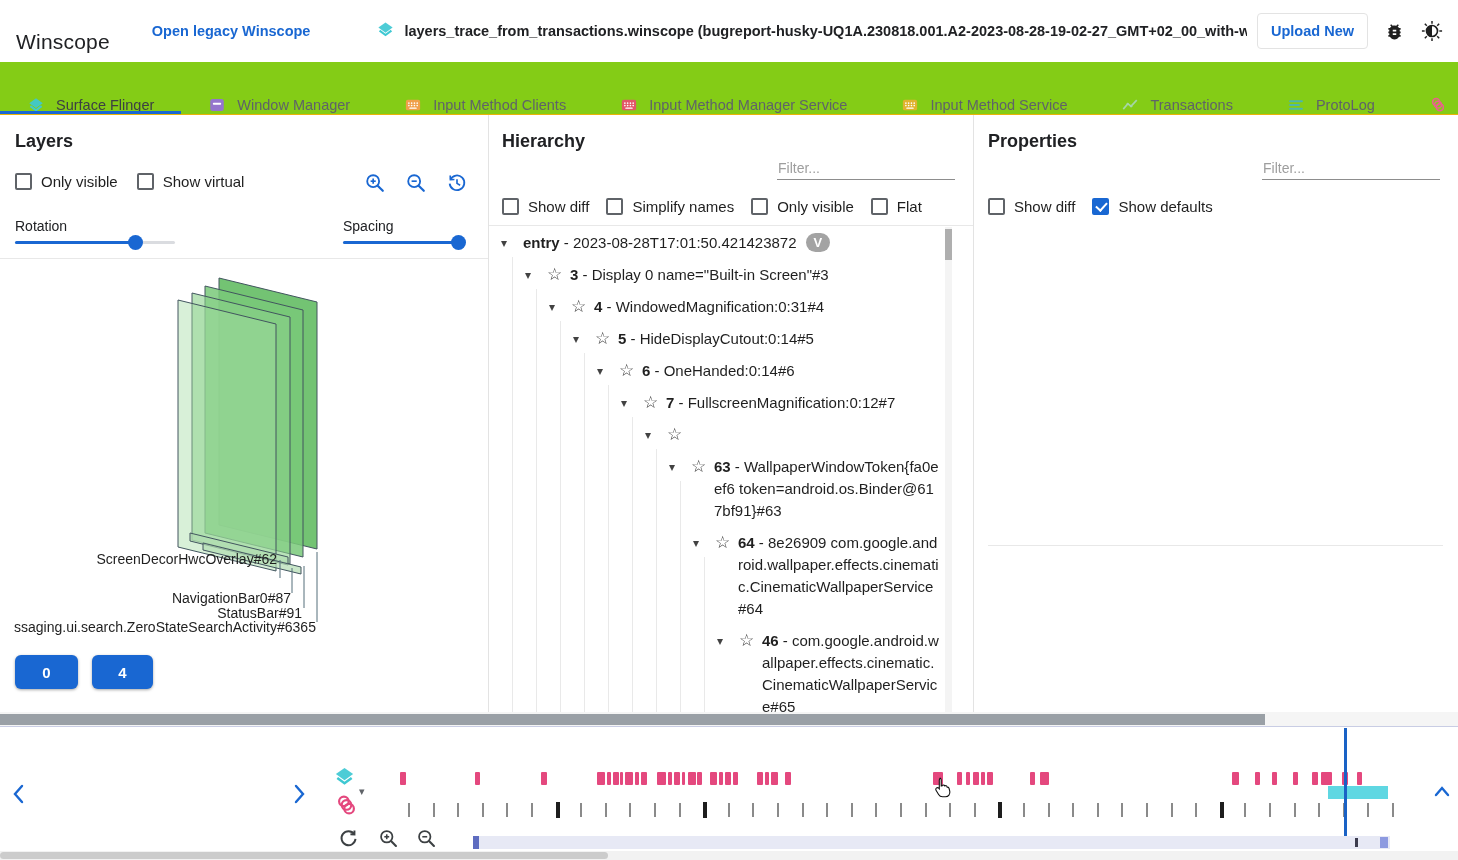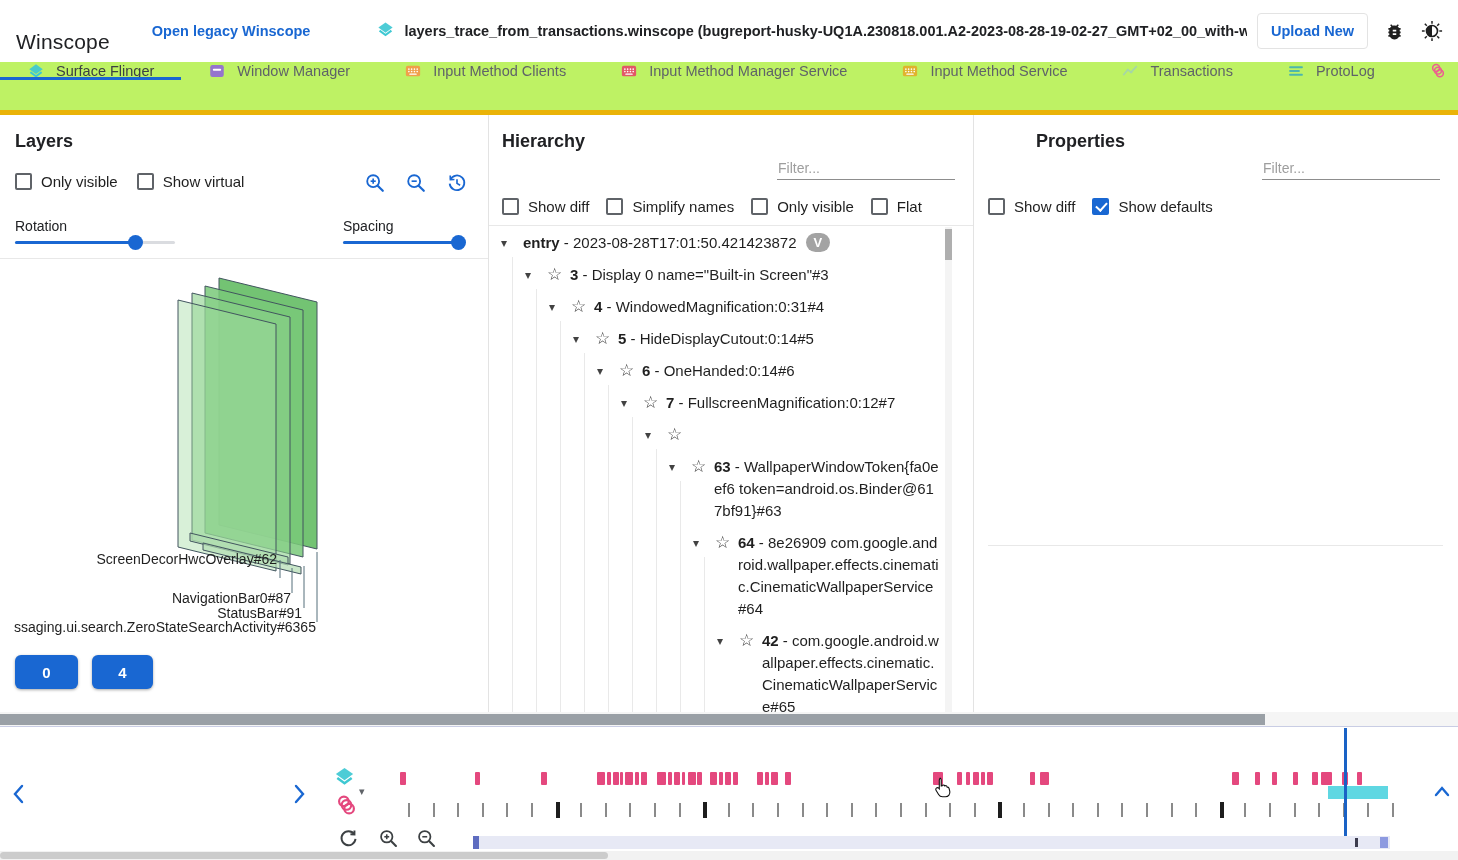--- a/index.html
+++ b/index.html
@@ -10,22 +10,22 @@
   .header { height:62px; display:flex; align-items:center; padding:0 14px 0 16px; background:#fff; position:relative; }
   .app-title { font-size:21px; font-weight:400; letter-spacing:.2px;margin-top:21px; }
   .legacy-link { margin-left:42px; font-size:14.5px; font-weight:700; color:#1967d2; cursor:pointer; white-space:nowrap; }
   .trace-wrap { margin-left:66px; display:flex; align-items:center; gap:9px; min-width:0; flex:1; }
   .trace-file { font-size:14.5px; font-weight:600; white-space:nowrap; overflow:hidden; }
   .upload-btn { flex:none; margin-left:10px; height:36px; padding:0 13px; border:1px solid #e3e3e3; border-radius:4px;
     background:#fff; color:#1967d2; font-weight:700; font-size:14.5px; display:flex; align-items:center; cursor:pointer; }
   .hdr-icon { flex:none; width:24px; height:24px; margin-left:14px; display:flex; align-items:center; justify-content:center; cursor:pointer; }
 
   
-  .tabbar { height:53px; background:#bef264; display:flex; align-items:flex-start; overflow:hidden;
-    border-bottom:5px solid #eab308; }
+  .tabbar { height:53px; background:#84cc16; display:flex; align-items:flex-end; overflow:hidden;
+    border-bottom:1px solid #eab308; }
   .tab { display:flex; align-items:center; gap:11px; padding:0 27px; font-size:14.5px; font-weight:500;
     color:#5f6368; white-space:nowrap; cursor:pointer; position:relative; flex:none; }
   .tab.active { color:#3c4043; }
   .tab.active::after { content:""; position:absolute; left:0; right:0; bottom:0; height:3px; background:#1967d2; }
 
   
   .main { height:597px; display:flex; position:relative; }
   .panel { position:relative; height:100%; }
   .panel-layers { width:489px; border-right:1px solid #e3e3e3; }
   .panel-hierarchy { width:485px; border-right:1px solid #e3e3e3; }
@@ -386,38 +386,38 @@
           <span class="ttext"><b>63</b> - WallpaperWindowToken{fa0eef6 token=android.os.Binder@617bf91}#63</span>
         </div>
         <div class="trow" style="padding-left: 204px;">
           <span class="arr">▾</span>
           <span class="star">☆</span>
           <span class="ttext"><b>64</b> - 8e26909 com.google.android.wallpaper.effects.cinematic.CinematicWallpaperService#64</span>
         </div>
         <div class="trow" style="padding-left: 228px;">
           <span class="arr">▾</span>
           <span class="star">☆</span>
-          <span class="ttext"><b>42</b> - com.google.android.wallpaper.effects.cinematic.CinematicWallpaperService#65</span>
+          <span class="ttext"><b>46</b> - com.google.android.wallpaper.effects.cinematic.CinematicWallpaperService#65</span>
         </div>
         <div class="tree-sb-track"></div>
       <div class="tree-sb-thumb"></div>
     <div class="guide" style="left: 23px; top: 30px; height: 670px;"></div>
         <div class="guide" style="left: 47px; top: 62px; height: 638px;"></div>
         <div class="guide" style="left: 71px; top: 94px; height: 606px;"></div>
         <div class="guide" style="left: 95px; top: 126px; height: 574px;"></div>
         <div class="guide" style="left: 119px; top: 158px; height: 542px;"></div>
         <div class="guide" style="left: 143px; top: 190px; height: 510px;"></div>
         <div class="guide" style="left: 167px; top: 222px; height: 478px;"></div>
         <div class="guide" style="left: 191px; top: 254px; height: 446px;"></div>
         <div class="guide" style="left: 215px; top: 330px; height: 370px;"></div>
       </div>
   </div>
 
   <div class="panel panel-props">
-    <div class="panel-title" style="left:14px;margin-left:48px;">Properties</div>
+    <div class="panel-title" style="left:14px;">Properties</div>
     <input class="filter-input" placeholder="Filter..." style="">
     <div class="cb-row" style="left:14px; top:83px; gap:17px;">
         <label class="cb">
           <span class="cbbox"></span>
           <span>Show diff</span>
         </label>
         <label class="cb">
           <span class="cbbox checked"></span>
           <span>Show defaults</span>
         </label>

